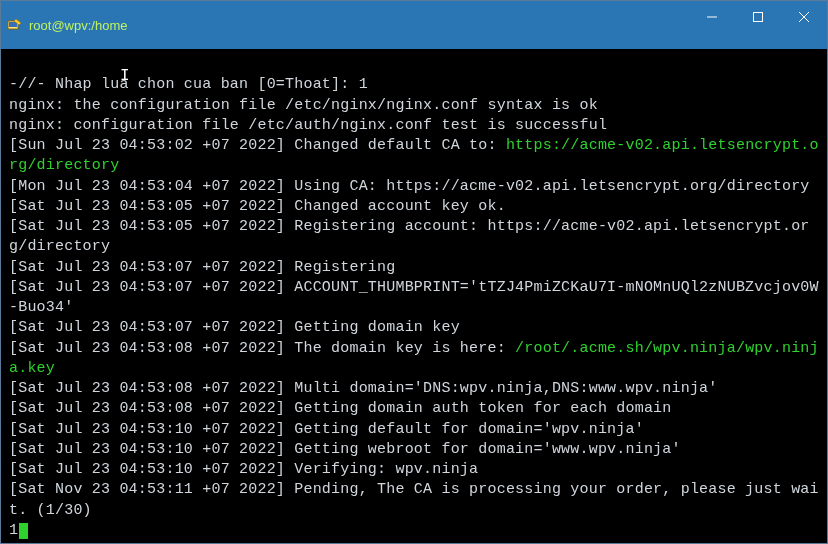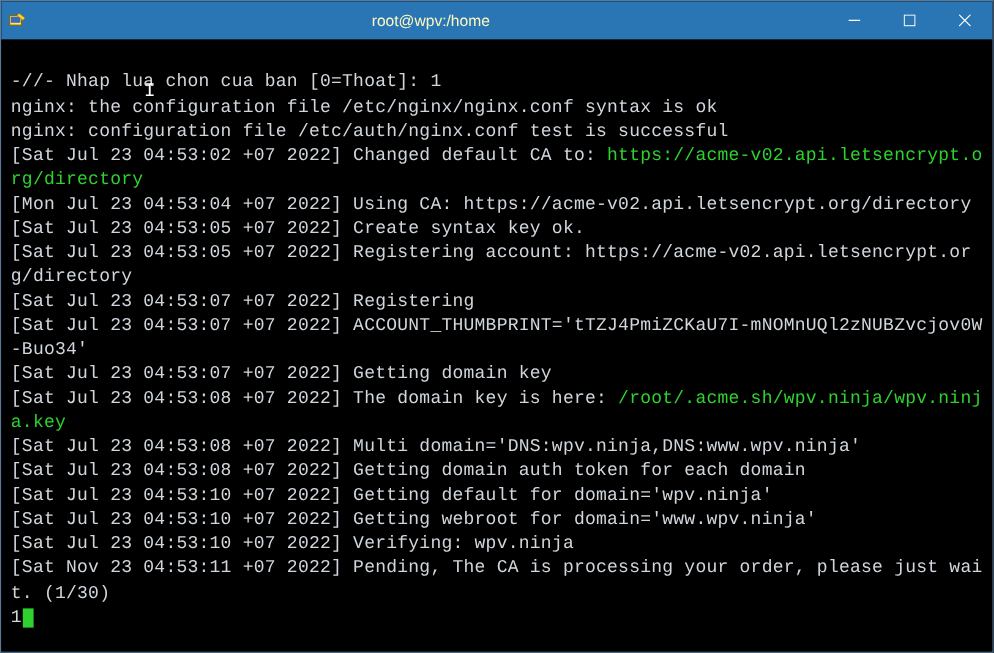--- a/index.html
+++ b/index.html
@@ -6,29 +6,28 @@
     body {
       width: 828px;
       height: 544px;
       font-family: Consolas, 'Courier New', monospace;
       font-size: 15px;
       background: #000;
       overflow: hidden;
       border: 1px solid #5a7a9a;
     }
     .titlebar {
-      height: 32px;
+      height: 48px;
       background: #2a75b3;
       display: flex;
       align-items: center;
       padding: 0 0 0 6px;
-      color: #fef9c3;
+      color: #bef264;
       font-family: 'Segoe UI', Tahoma, sans-serif;
       font-size: 13px;
-      text-align: center;
     }
     .titlebar-icon {
       width: 16px;
       height: 16px;
       margin-right: 6px;
       display: inline-flex;
       align-items: center;
       justify-content: center;
     }
     .titlebar-title { flex: 1; }
@@ -105,23 +104,23 @@
           <path d="M0 0 L10 10 M10 0 L0 10" stroke="#fff" stroke-width="1"></path>
         </svg>
     </div>
   </div>
 </div>
 
 <div class="terminal"><span class="text-cursor">I</span>
 <span>-//- Nhap lua chon cua ban [0=Thoat]: 1</span>
 <span>nginx: the configuration file /etc/nginx/nginx.conf syntax is ok</span>
 <span>nginx: configuration file /etc/auth/nginx.conf test is successful</span>
-<span class="ts">[Sat Jul 23 04:53:02 +07 2022]</span><span> Changed default CA to: </span><span class="green">https://acme-v02.api.letsencrypt.org/directory</span>
+<span class="ts">[Sun Jul 23 04:53:02 +07 2022]</span><span> Changed default CA to: </span><span class="green">https://acme-v02.api.letsencrypt.org/directory</span>
 <span class="ts">[Mon Jul 23 04:53:04 +07 2022]</span><span> Using CA: https://acme-v02.api.letsencrypt.org/directory</span>
-<span class="ts">[Sat Jul 23 04:53:05 +07 2022]</span><span> Create syntax key ok.</span>
+<span class="ts">[Sat Jul 23 04:53:05 +07 2022]</span><span> Changed account key ok.</span>
 <span class="ts">[Sat Jul 23 04:53:05 +07 2022]</span><span> Registering account: https://acme-v02.api.letsencrypt.org/directory</span>
 <span class="ts">[Sat Jul 23 04:53:07 +07 2022]</span><span> Registering</span>
 <span class="ts">[Sat Jul 23 04:53:07 +07 2022]</span><span> ACCOUNT_THUMBPRINT='tTZJ4PmiZCKaU7I-mNOMnUQl2zNUBZvcjov0W-Buo34'</span>
 <span class="ts">[Sat Jul 23 04:53:07 +07 2022]</span><span> Getting domain key</span>
 <span class="ts">[Sat Jul 23 04:53:08 +07 2022]</span><span> The domain key is here: </span><span class="green">/root/.acme.sh/wpv.ninja/wpv.ninja.key</span>
 <span class="ts">[Sat Jul 23 04:53:08 +07 2022]</span><span> Multi domain='DNS:wpv.ninja,DNS:www.wpv.ninja'</span>
 <span class="ts">[Sat Jul 23 04:53:08 +07 2022]</span><span> Getting domain auth token for each domain</span>
 <span class="ts">[Sat Jul 23 04:53:10 +07 2022]</span><span> Getting default for domain='wpv.ninja'</span>
 <span class="ts">[Sat Jul 23 04:53:10 +07 2022]</span><span> Getting webroot for domain='www.wpv.ninja'</span>
 <span class="ts">[Sat Jul 23 04:53:10 +07 2022]</span><span> Verifying: wpv.ninja</span>

